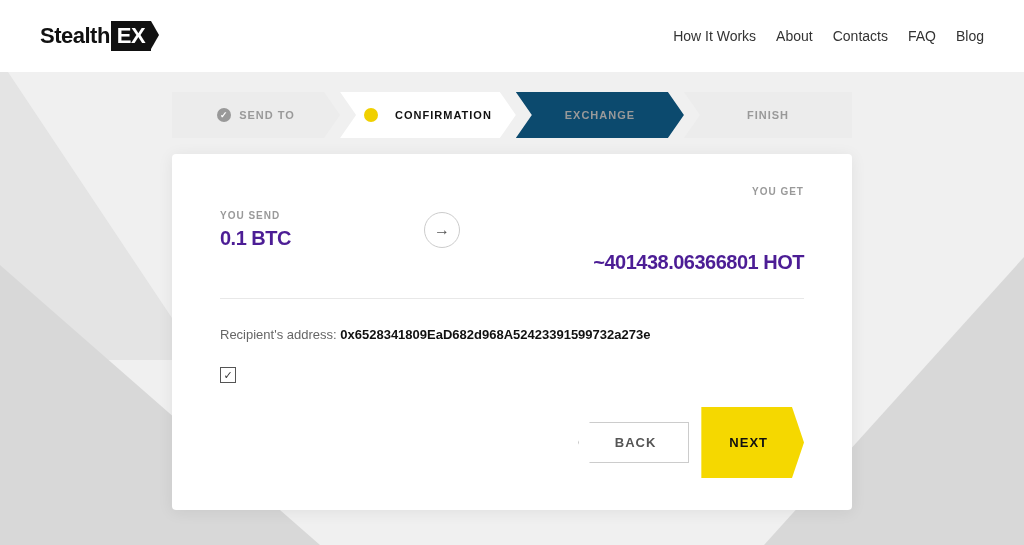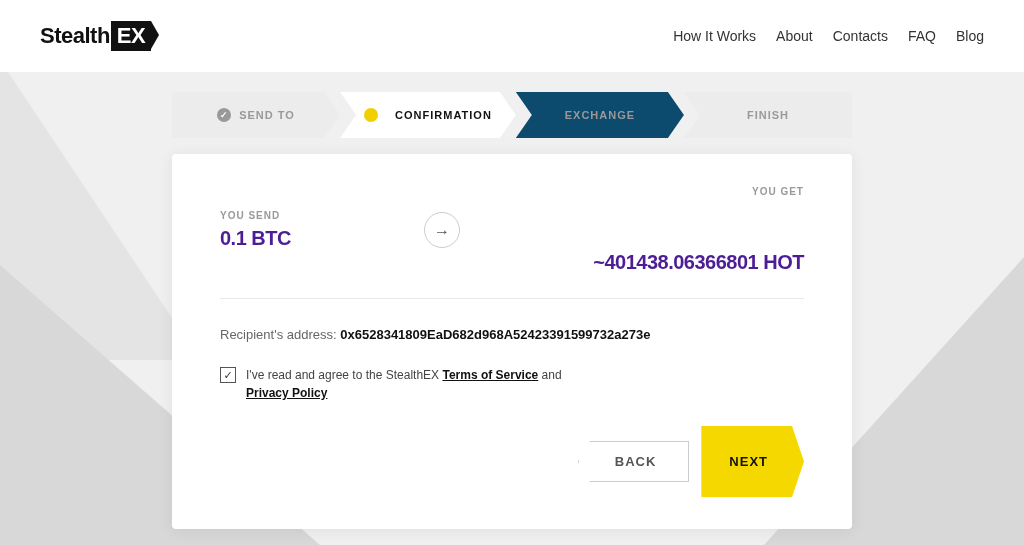--- a/index.html
+++ b/index.html
@@ -381,24 +381,20 @@
       </div>
     </div>
 
     <div class="address-row">
       <span class="address-label">Recipient's address:</span>
       <span class="address-value">0x6528341809EaD682d968A52423391599732a273e</span>
     </div>
 
     <div class="agreement-row">
       <div class="agreement-checkbox checked"></div>
-      <div class="agreement-text">
-        <span>I've read and agree to the StealthEX </span><span class="agreement-link">Terms of Service</span><span> and</span><br>
-        <span class="agreement-link">Privacy Policy</span>
-      </div>
     </div>
 
     <div class="button-row">
       <button class="btn-back">BACK</button>
       <button class="btn-next">NEXT</button>
     </div>
 
   </div>
 </div>
 

